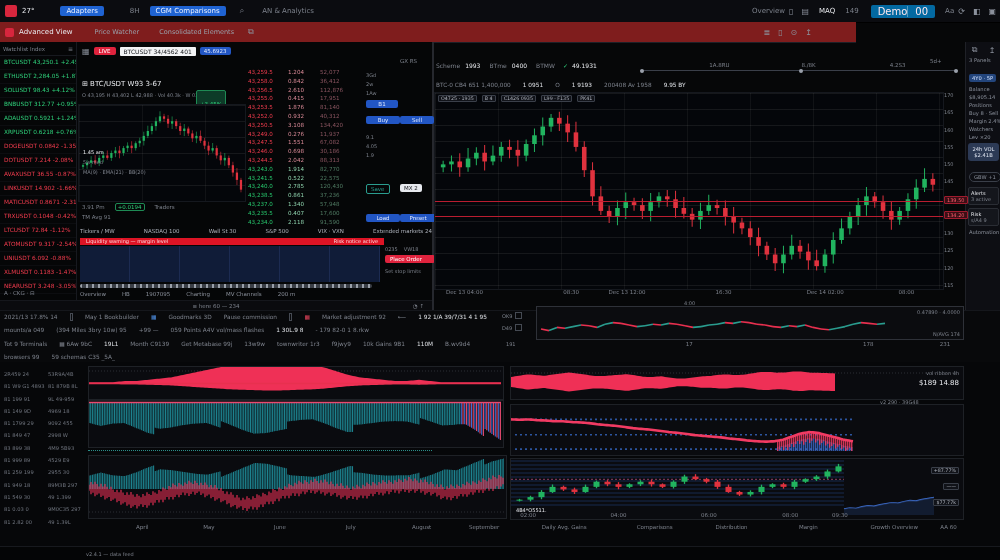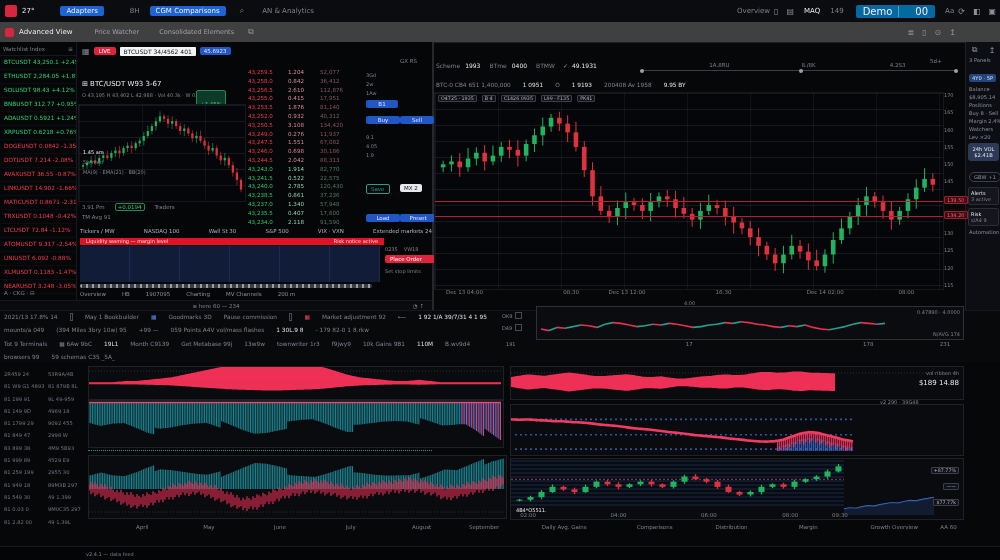--- a/index.html
+++ b/index.html
@@ -12,21 +12,21 @@
   .fz5{font-size:5px}.fz55{font-size:5.5px}.fz6{font-size:6px}
   .fz7{font-size:7px}
   .bold{font-weight:normal}
   .chip-b{background:#1f63d2;color:#eaf1ff;border-radius:2px;padding:1px 6px;font-size:7px}
   .chip-r{background:#0369a1;color:#ffe8ee;border-radius:2px;padding:1px 7px;font-size:10px}
   .btn-b{background:#2256c4;color:#dfe9ff;border-radius:2px;font-size:5.5px;padding:1px 4px;text-align:center}
   .btn-t{border:1px solid #2a9d8f;color:#2a9d8f;border-radius:2px;font-size:5.5px;padding:1px 4px}
   .btn-w{background:#e7e9ee;color:#15171c;border-radius:2px;font-size:5.5px;padding:1px 4px}
   .btn-r{background:#e0233d;color:#fff;border-radius:2px;font-size:5.5px;padding:1px 5px}
   .topbar{left:0;top:0;width:1000px;height:22px;background:#0b0c10;border-bottom:1px solid #000;}
-  .menubar{left:0;top:22px;width:1000px;height:20px;background:#404040;border-bottom:1px solid #1d2027;}
+  .menubar{left:0;top:22px;width:856px;height:20px;background:#7f1d1d;border-bottom:1px solid #1d2027;}
   .logo{width:12px;height:12px;background:#d7263d;border-radius:2px;margin:0 5px;}
   .logo-sm{width:9px;height:9px;background:#d7263d;border-radius:2px;margin:0 5px;}
   .mitem{margin:0 10px;font-size:6.5px;color:#9aa0aa;white-space:nowrap}
   .icon{color:#8b919c;font-size:8px;margin:0 4px}
   .win{background:#050607;}
   #winA{left:0;top:42px;width:432px;height:268px;border-right:2px solid #26282e;}
   #wl{left:0;top:42px;width:76px;height:258px;border-right:1px solid #17191f;}
   .wl-row{height:13px;line-height:13px;font-size:5.8px;padding-left:4px;white-space:nowrap;overflow:hidden;border-bottom:1px solid #0c0d10;}
   .wl-row.g{color:#2fcf7a}.wl-row.r{color:#f23c4e}
   .inputbox{background:#f2f3f5;color:#14161a;font-size:6px;padding:1px 4px;border-radius:1px;white-space:nowrap}
@@ -69,21 +69,21 @@
     <span class="chip-b" style="margin-left:10px">CGM Comparisons</span>
     <span class="icon" style="margin-left:14px">⌕</span>
     <span class="fz7 mut" style="margin-left:14px">AN &amp; Analytics</span>
     <span class="fz7 mut" style="margin-left:auto">Overview</span>
     <span class="icon">▯</span>
     <span class="icon">▤</span>
     <span class="fz7 w bold" style="margin-left:6px">MAQ</span>
     <span class="fz7 mut" style="margin-left:10px">149</span>
     <span class="chip-r f" style="margin-left:12px">
       <span>Demo</span>
-      <span style="margin-left:6px;border-left:1px solid #ffffff55;padding-left:16px">00</span>
+      <span style="border-left:1px solid #ffffff55;padding-left:7px">00</span>
     </span>
     <span class="fz7 mut" style="margin-left:10px">Aa</span>
     <span class="icon">⟳</span>
     <span class="icon">◧</span>
     <span class="icon" style="margin-right:4px">▣</span>
   </div>
 
   <div class="abs menubar f">
     <div class="logo-sm"></div>
     <span class="fz7 w">Advanced View</span>

